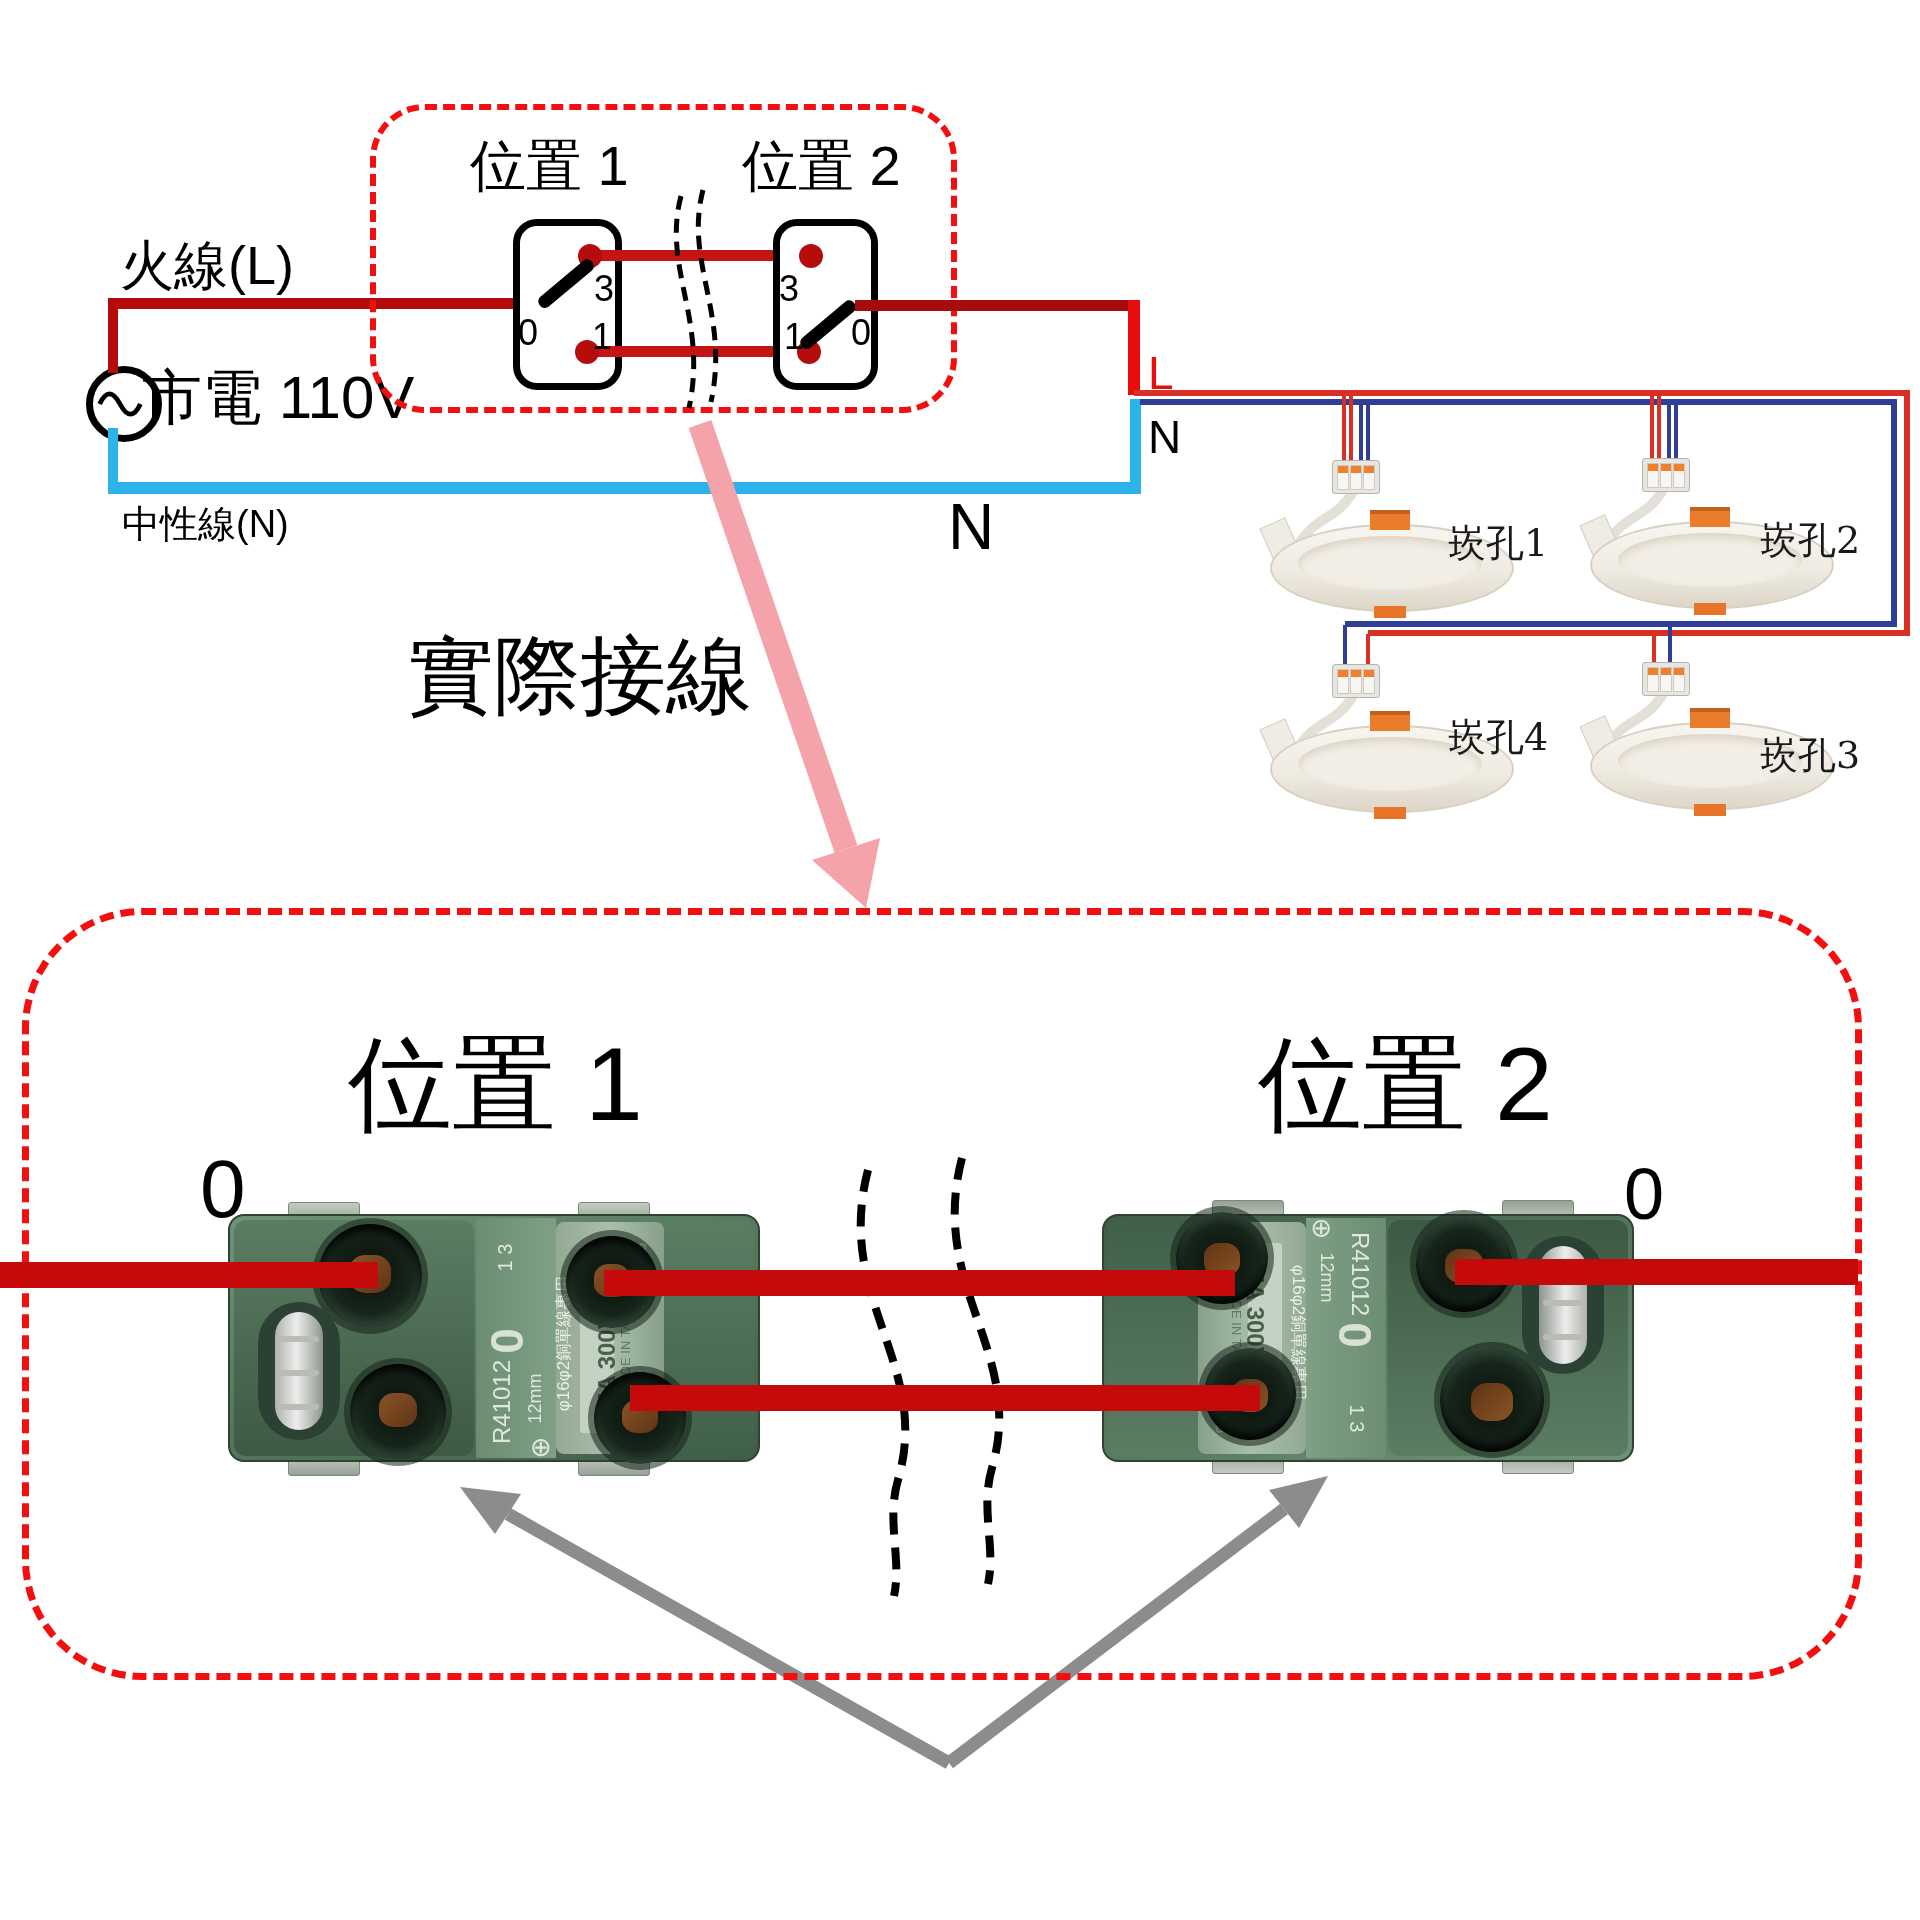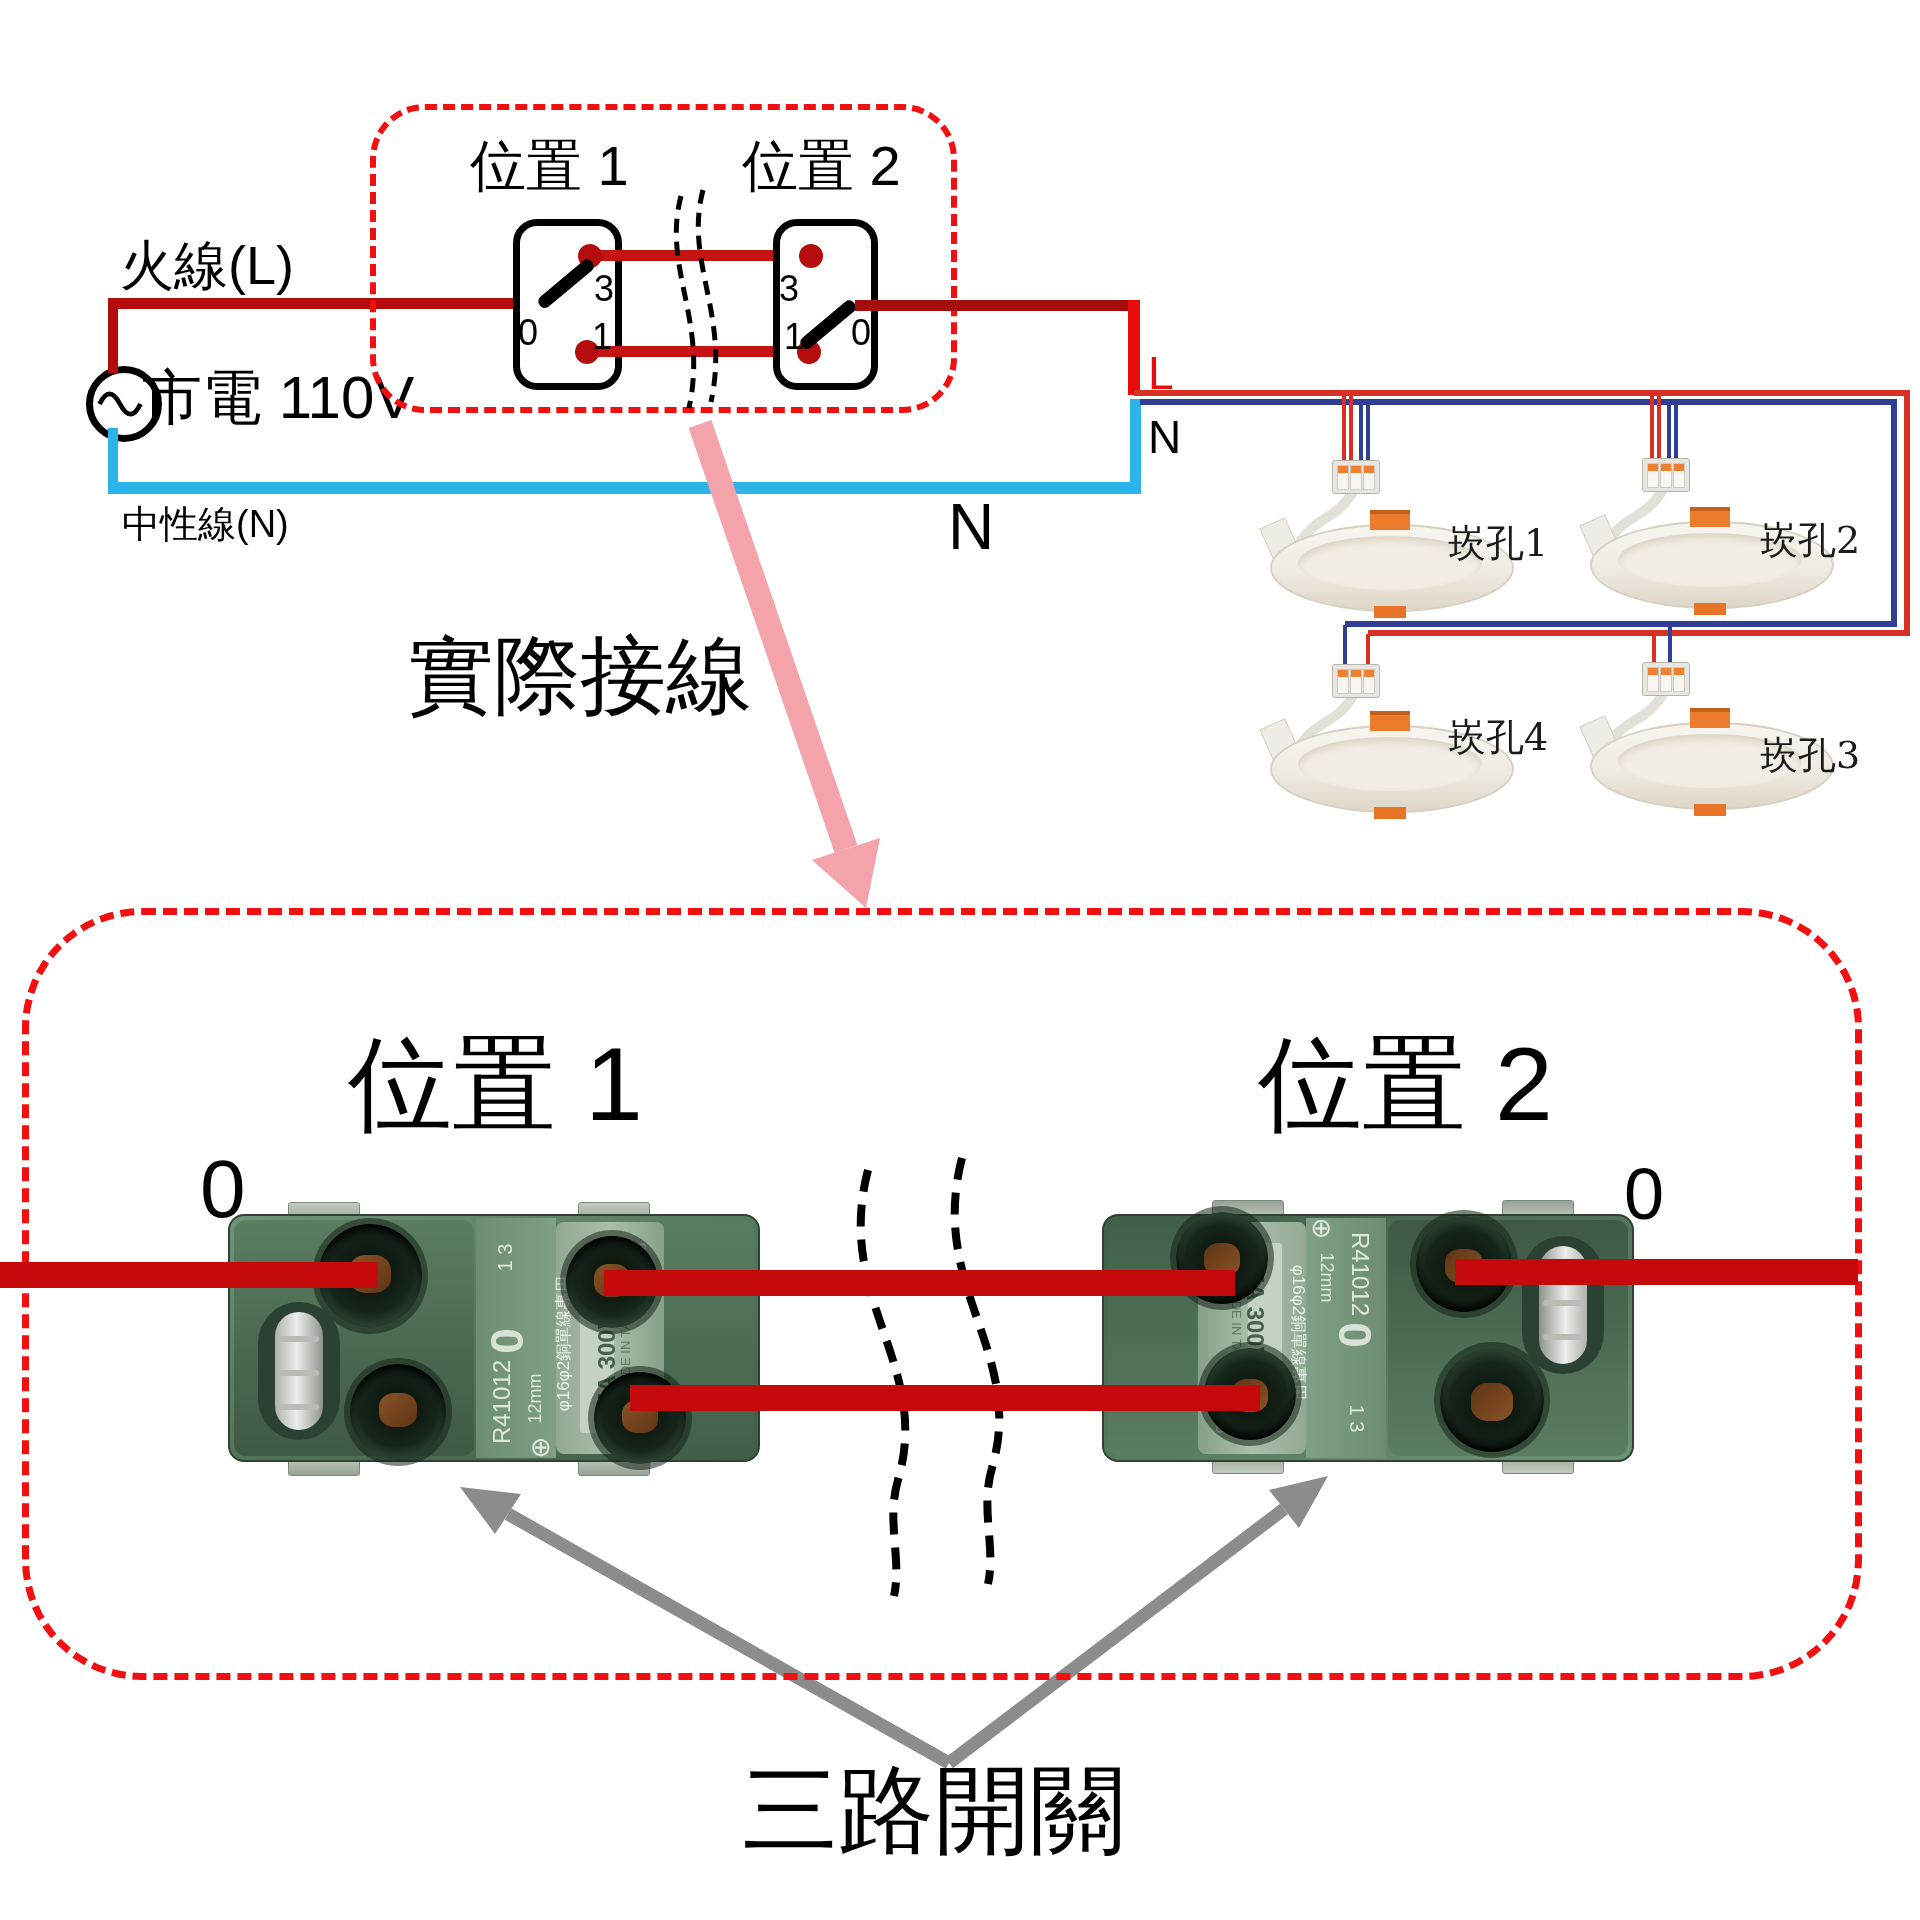--- a/index.html
+++ b/index.html
@@ -328,15 +328,14 @@
     <div class="hole" style="left:366px;top:158px;width:92px;height:92px;">
         <span class="contact"></span>
       </div>
   </div>
 
   <div class="wire" style="left:0;top:1262px;width:378px;height:26px;background:#c40a0a;"></div>
   <div class="wire" style="left:604px;top:1270px;width:631px;height:26px;background:#c40a0a;"></div>
   <div class="wire" style="left:630px;top:1385px;width:630px;height:26px;background:#c40a0a;"></div>
   <div class="wire" style="left:1455px;top:1259px;width:403px;height:26px;background:#c40a0a;"></div>
 
-  <div class="t serif" style="left:742px;top:1762px;font-size:96px;">三路開關</div>
 
 </div>
 
 </body></html>

